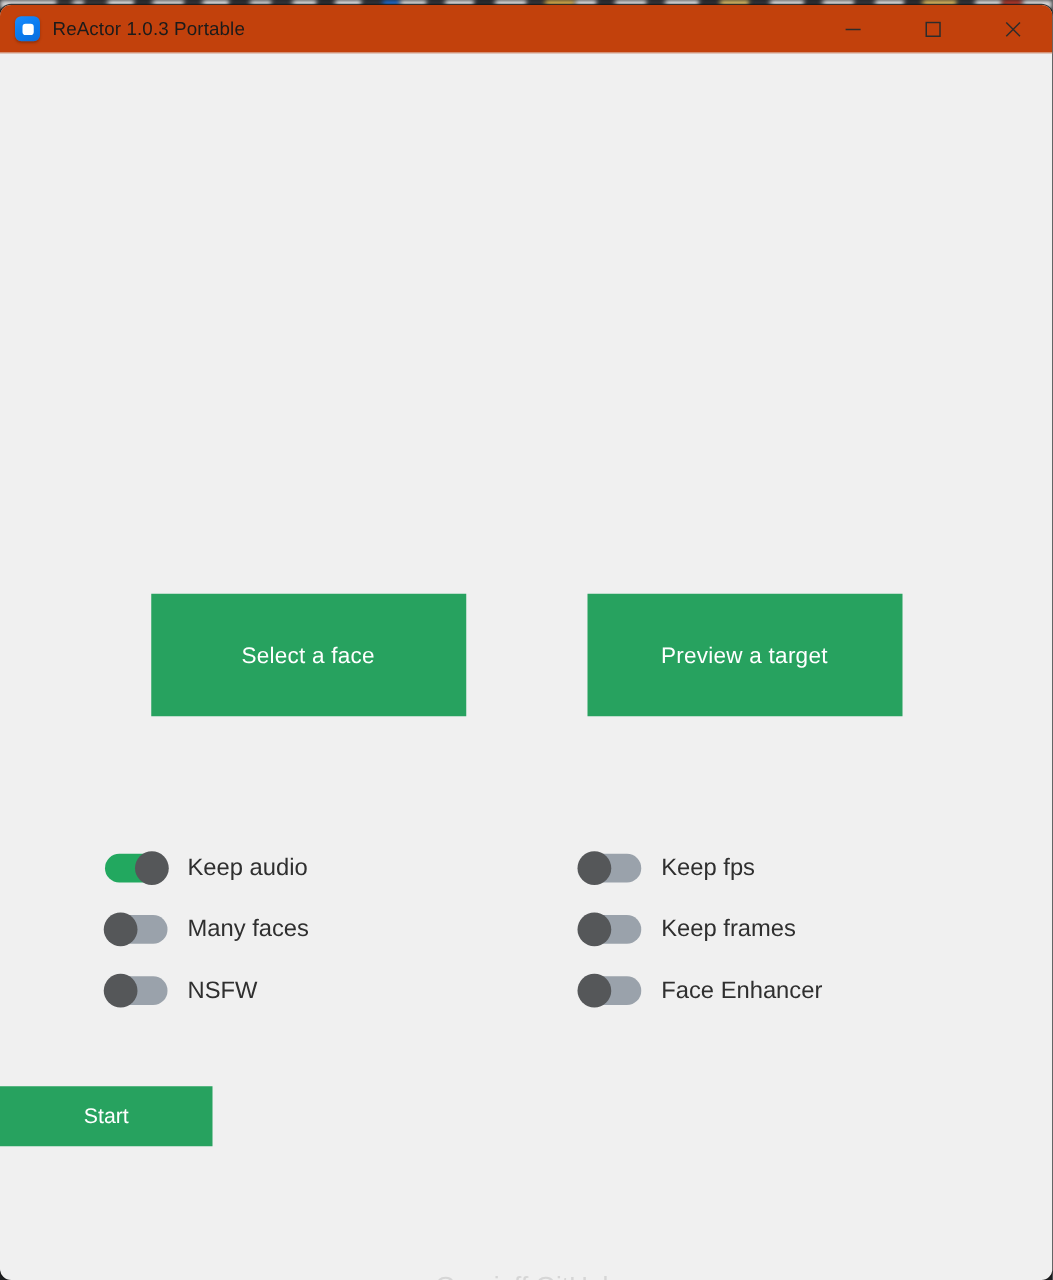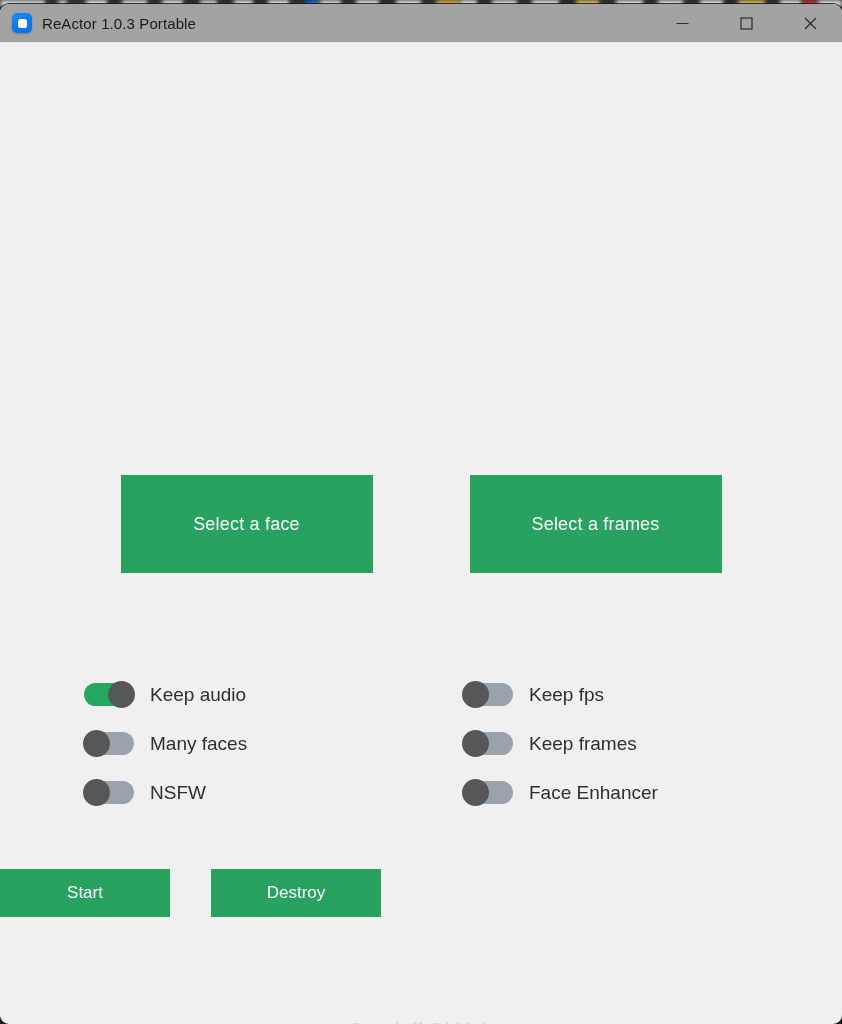--- a/index.html
+++ b/index.html
@@ -41,21 +41,21 @@
     box-shadow: 0 0 0 1px rgba(25,25,25,.85);
     overflow: hidden;
     display: flex;
     flex-direction: column;
   }
 
   
   #titlebar {
     height: 38px;
     min-height: 38px;
-    background: #a3a3a3;
+    background: #c2410c;
     display: flex;
     align-items: center;
     position: relative;
     border-bottom: 1px solid #e8e3e2;
   }
   #app-icon {
     width: 20px;
     height: 20px;
     margin-left: 12px;
     margin-right: 10px;
@@ -278,21 +278,21 @@
           <line x1="12" y1="1" x2="1" y2="12" stroke="#2c2c2c" stroke-width="1.2"></line>
         </svg>
       </div>
     </div>
   </div>
 
   <div id="client">
 
     <div id="select-row">
       <button class="select-btn">Select a face</button>
-      <button class="select-btn">Select a frames</button>
+      <button class="select-btn">Preview a target</button>
     </div>
 
     <div id="toggle-area">
       <div class="toggle-cols">
 
         <div class="toggle-col">
           <div class="toggle-row">
             <div class="switch on">
               <div class="knob"></div>
             </div>
@@ -331,21 +331,20 @@
             </div>
             <div class="toggle-label">Face Enhancer</div>
           </div>
         </div>
 
       </div>
     </div>
 
     <div id="actions">
       <button class="action-btn">Start</button>
-      <button class="action-btn">Destroy</button>
     </div>
 
     <div id="footer">
       <a id="footer-link">Gourieff GitHub</a>
     </div>
 
   </div>
 </div>
 
 </body></html>

